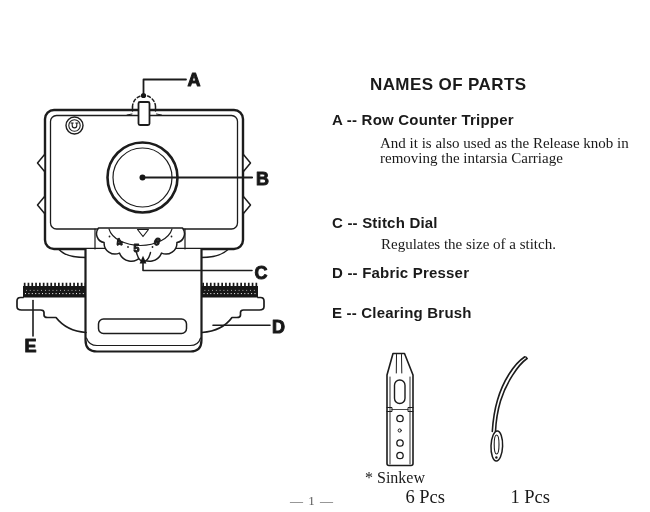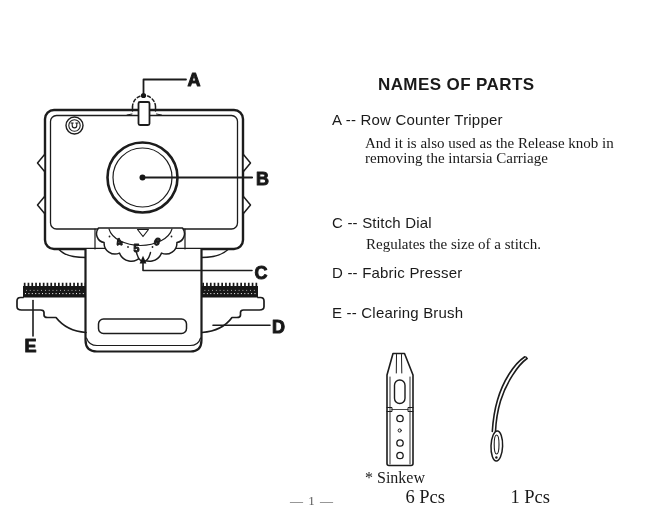--- a/index.html
+++ b/index.html
@@ -1,23 +1,23 @@
 <!DOCTYPE html>
 <html><head>
 <meta charset="utf-8">
 <style>
   html,body{margin:0;padding:0;background:#e8e8e8;}
   .sheet{
     position:relative;width:650px;height:512px;background:#ffffff;
     overflow:hidden;font-family:"Liberation Sans",sans-serif;color:#1a1a1a;
   }
   .abs{position:absolute;white-space:nowrap;}
-  .h-title{font-family:"Liberation Sans",sans-serif;font-weight:bold;font-size:17px;letter-spacing:.4px;margin-left:8px;}
-  .h-item{font-family:"Liberation Sans",sans-serif;font-weight:normal;font-size:15px;letter-spacing:.2px;}
-  .t-desc{font-family:"Liberation Serif",serif;font-size:15px;}
+  .h-title{font-family:"Liberation Sans",sans-serif;font-weight:bold;font-size:17px;letter-spacing:.4px;}
+  .h-item{font-family:"Liberation Sans",sans-serif;font-weight:bold;font-size:15px;letter-spacing:.2px;}
+  .t-desc{font-family:"Liberation Serif",serif;font-size:15px;margin-left:15px;}
   .t-cap{font-family:"Liberation Serif",serif;font-size:16px;text-align:center;}
   .t-qty{font-family:"Liberation Serif",serif;font-size:18.5px;text-align:right;}
   .t-page{font-family:"Liberation Serif",serif;font-size:13px;color:#5c5c5c;text-align:center;letter-spacing:1px;}
   svg text.lbl{font-family:"Liberation Sans",sans-serif;font-weight:bold;font-size:18px;fill:#161616;}
   svg text.dial{font-family:"Liberation Sans",sans-serif;font-weight:bold;font-size:10.5px;fill:#222;}
 </style>
 </head>
 <body>
 
 <div class="sheet">

